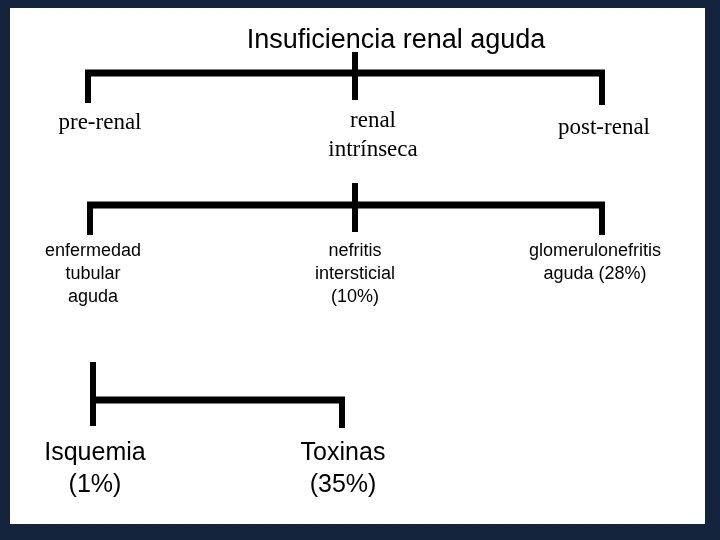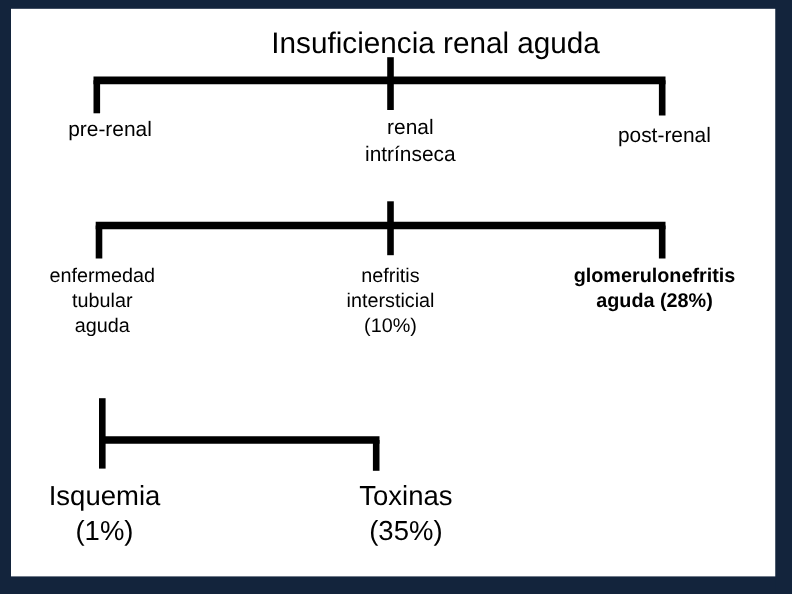--- a/index.html
+++ b/index.html
@@ -27,21 +27,21 @@
   .node {
     position: absolute;
     color: #000000;
     text-align: center;
     line-height: 1.28;
     white-space: nowrap;
     transform: translateX(-50%);
   }
   .node .ln { display: block; }
   .lvl0 { font-size: 27px; }
-  .lvl1 { font-size: 19px; }
+  .lvl1 { font-size: 23px; font-family: Liberation Serif, serif; }
   .lvl2 { font-size: 18px; }
   .lvl3 { font-size: 25px; }
 </style>
 </head>
 <body>
 
 <div id="page">
 
   <div id="panel"></div>
 
@@ -92,28 +92,28 @@
     <span class="ln">tubular</span>
     <span class="ln">aguda</span>
   </div>
 
   <div class="node lvl2" style="left:355px; top:239px;">
     <span class="ln">nefritis</span>
     <span class="ln">intersticial</span>
     <span class="ln">(10%)</span>
   </div>
 
-  <div class="node lvl2" style="left:595px; top:239px;font-weight:bold;">
+  <div class="node lvl2" style="left:595px; top:239px;">
     <span class="ln">glomerulonefritis</span>
     <span class="ln">aguda (28%)</span>
   </div>
 
   <div class="node lvl3" style="left:95px; top:435px;">
     <span class="ln">Isquemia</span>
     <span class="ln">(1%)</span>
   </div>
 
-  <div class="node lvl3" style="left:343px; top:435px;margin-left:26px;">
+  <div class="node lvl3" style="left:343px; top:435px;">
     <span class="ln">Toxinas</span>
     <span class="ln">(35%)</span>
   </div>
 
 </div>
 
 </body></html>

